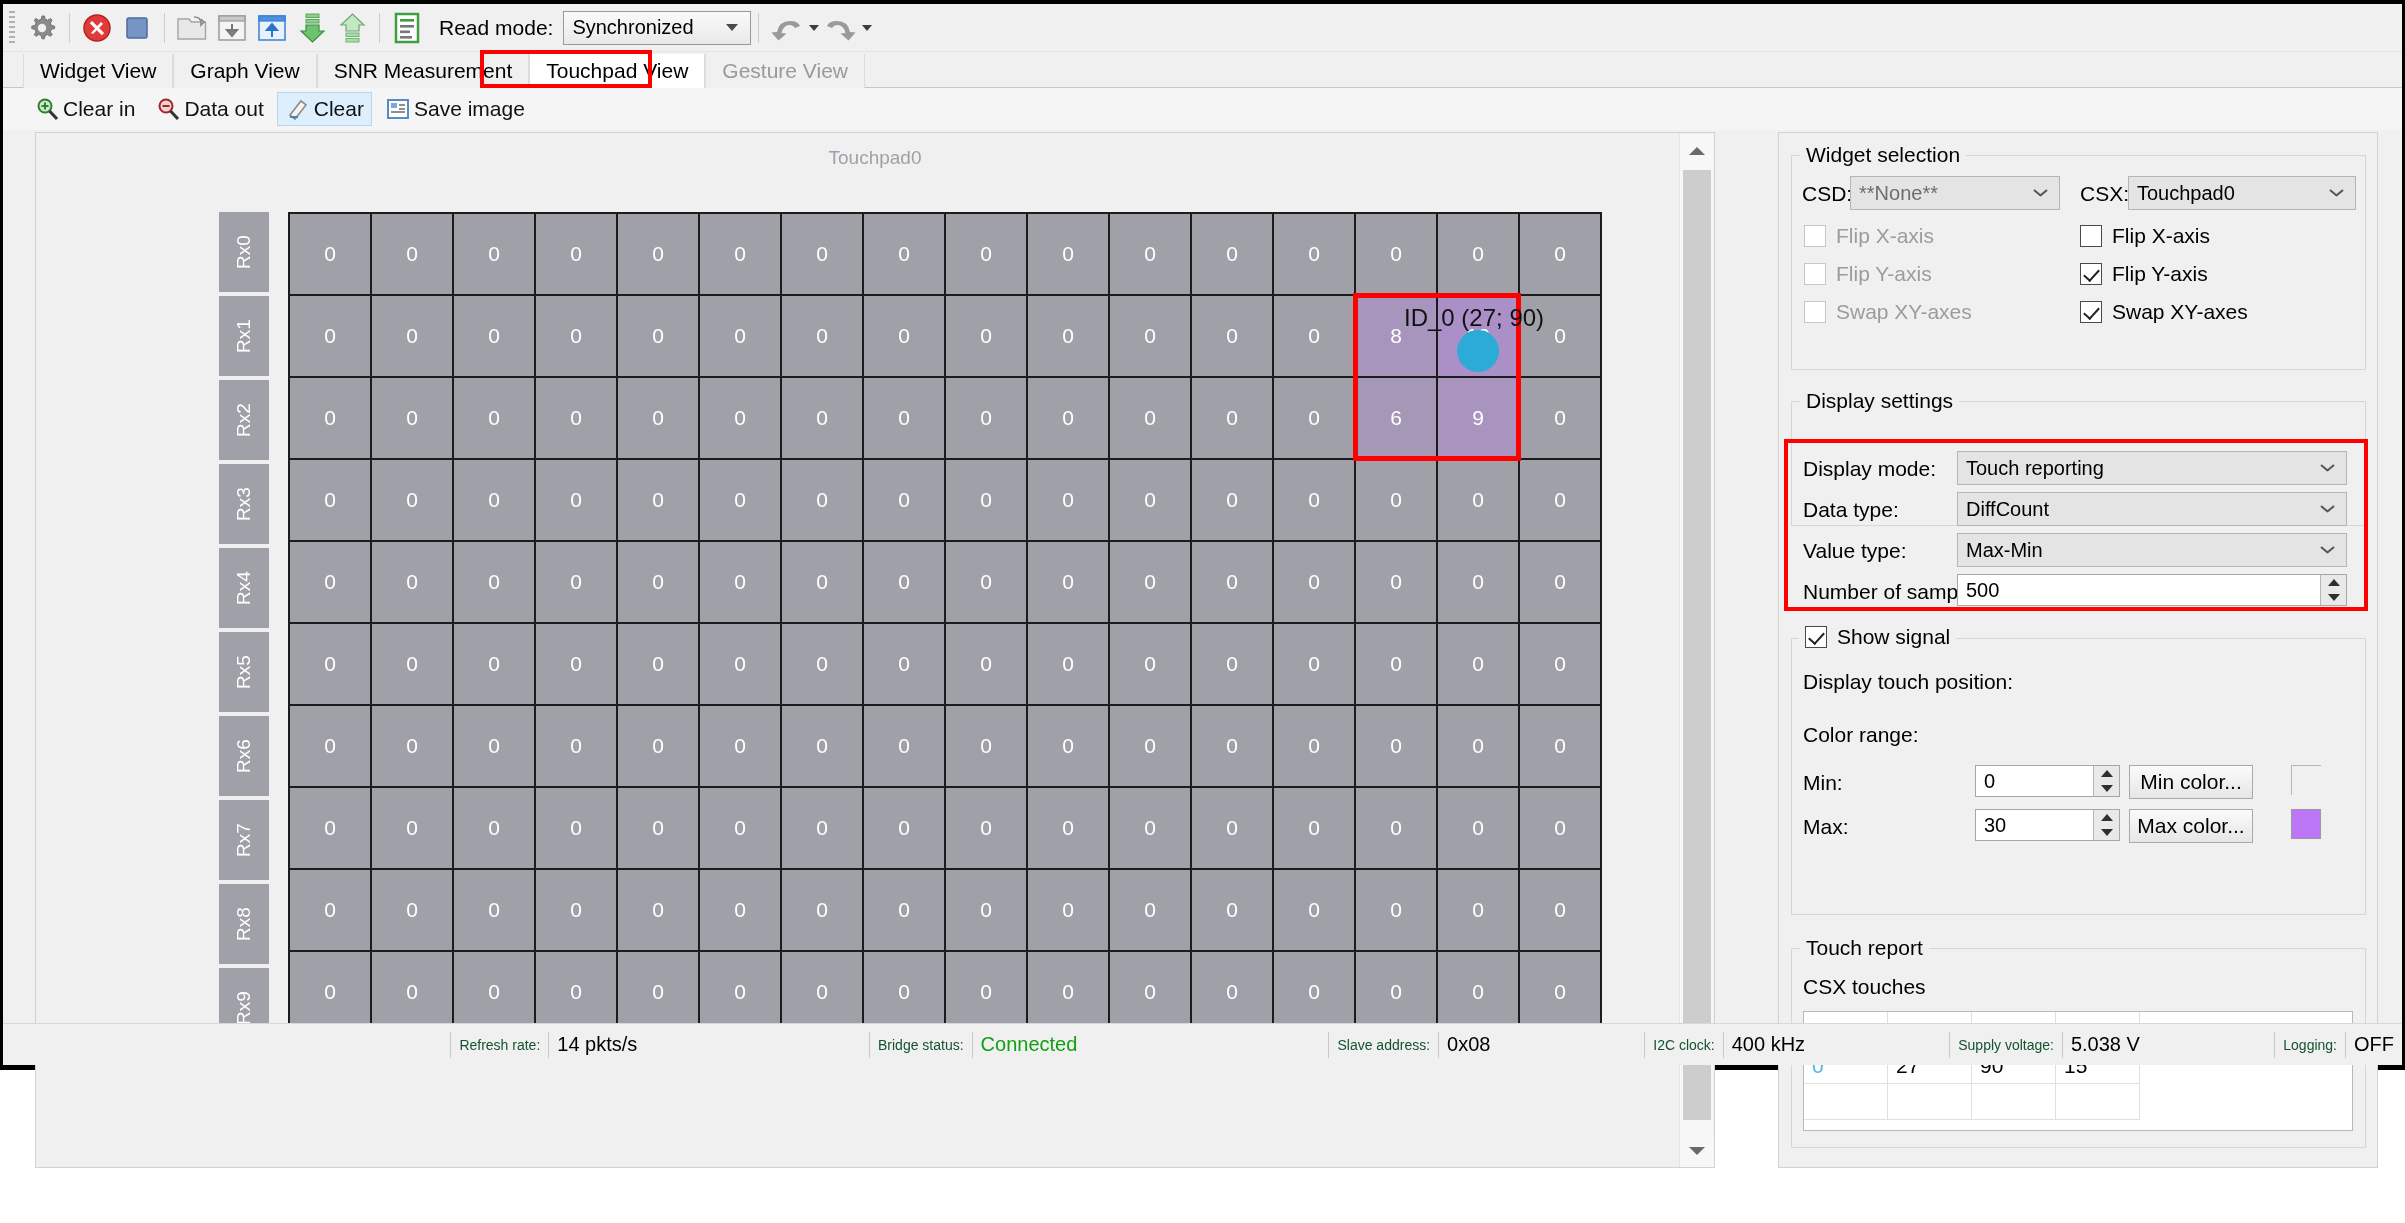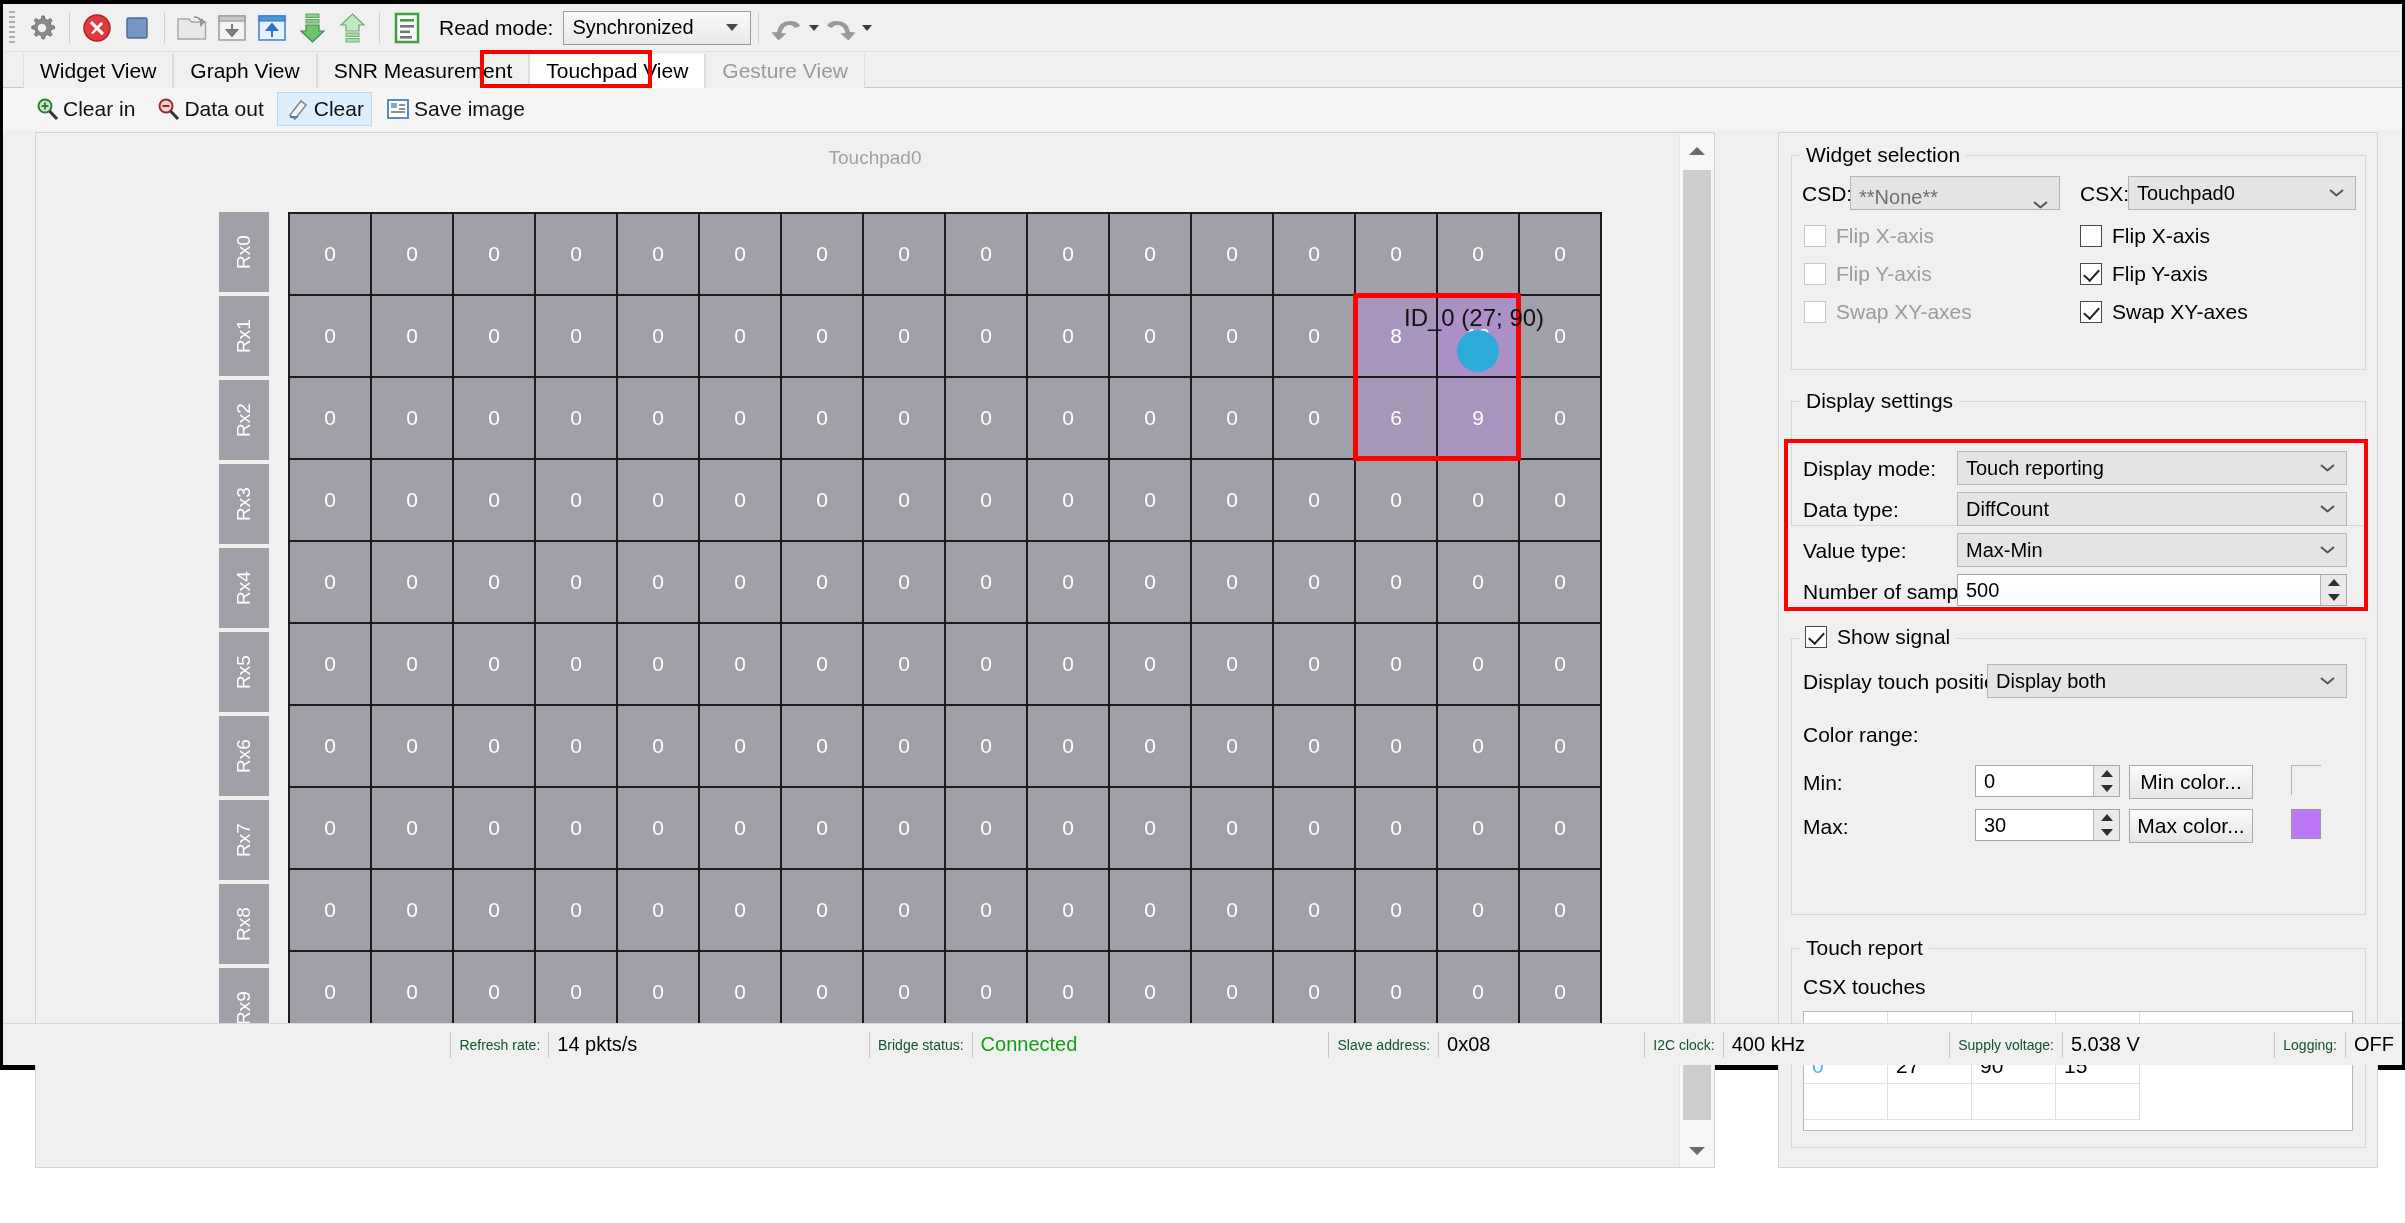--- a/index.html
+++ b/index.html
@@ -213,21 +213,21 @@
   .lbl.dis { color: #9c9c9c; }
 
   .combo {
     height: 34px;
     background: #e4e4e4;
     border: 1px solid #b5b5b5;
     display: flex; align-items: center;
     padding: 0 4px 0 8px;
     font-size: 20px; color: #000;
   }
-  .combo.dis { color: #6e6e6e; background: #e4e4e4; align-items: flex-end; }
+  .combo.dis { color: #6e6e6e; background: #e4e4e4; }
   .combo .cv { flex: 1; white-space: nowrap; overflow: hidden; }
   .combo-chev {
     width: 13px; height: 8px; margin-right: 8px; position: relative;
   }
   .combo-chev::before, .combo-chev::after {
     content: ""; position: absolute; top: 0;
     width: 9px; height: 2px; background: #555;
   }
   .combo-chev::before { left: 0; transform: rotate(40deg); transform-origin: left center; }
   .combo-chev::after { right: 0; transform: rotate(-40deg); transform-origin: right center; }
@@ -785,24 +785,20 @@
 
     <div class="redbox" style="left:5px; top:306px; width:584px; height:172px;"></div>
 
     <div class="group" style="left:12px; top:505px; width:575px; height:277px;"></div>
     <div class="cbrow" style="position:absolute;left:20px;top:492px;background:#f0f0f0;padding:0 6px;">
       <div class="cbox chk"></div>
       <div class="lbl">Show signal</div>
     </div>
 
     <div class="lbl" style="position:absolute;left:24px;top:537px;">Display touch position:</div>
-    <div class="combo" style="position:absolute;left:208px;top:531px;width:360px;">
-      <div class="cv">Display both</div>
-      <div class="combo-chev"></div>
-    </div>
 
     <div class="lbl" style="position:absolute;left:24px;top:590px;">Color range:</div>
 
     <div class="lbl" style="position:absolute;left:24px;top:638px;">Min:</div>
     <div class="spin" style="position:absolute;left:196px;top:632px;width:145px;">
       <div class="sv">0</div>
       <div class="spin-btns">
         <div class="spin-up">
             <div class="sp-tri-up"></div>
           </div>

